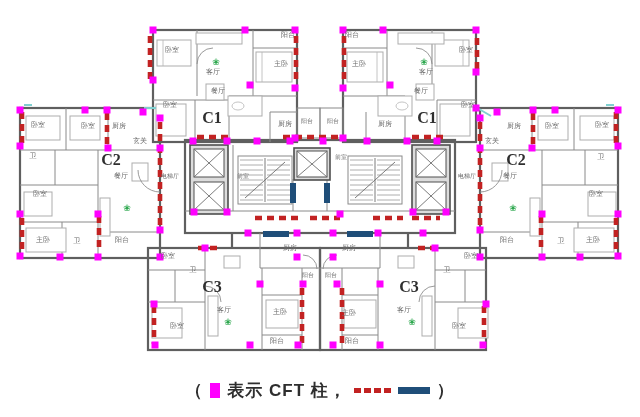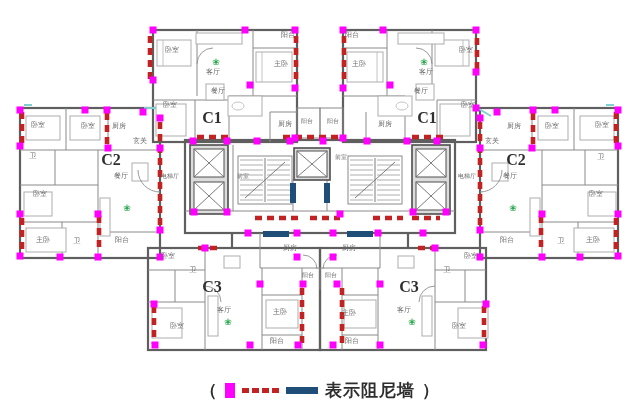--- a/index.html
+++ b/index.html
@@ -330,23 +330,23 @@
       <text class="plant" x="127" y="211">❀</text>
       <text class="plant" x="513" y="211">❀</text>
       <text class="plant" x="228" y="325">❀</text>
       <text class="plant" x="412" y="325">❀</text>
     </g>
   </svg>
 
   <div id="legend">
     <span>（</span>
     <span class="sw-cft"></span>
+    <span>表示 CFT 柱，</span>
     <span class="sw-brace">
         <i></i>
         <i></i>
         <i></i>
         <i></i>
       </span>
     <span class="sw-damper"></span>
-    <span>表示阻尼墙</span>
     <span>）</span>
   </div>
 </div>
 
 </body></html>

